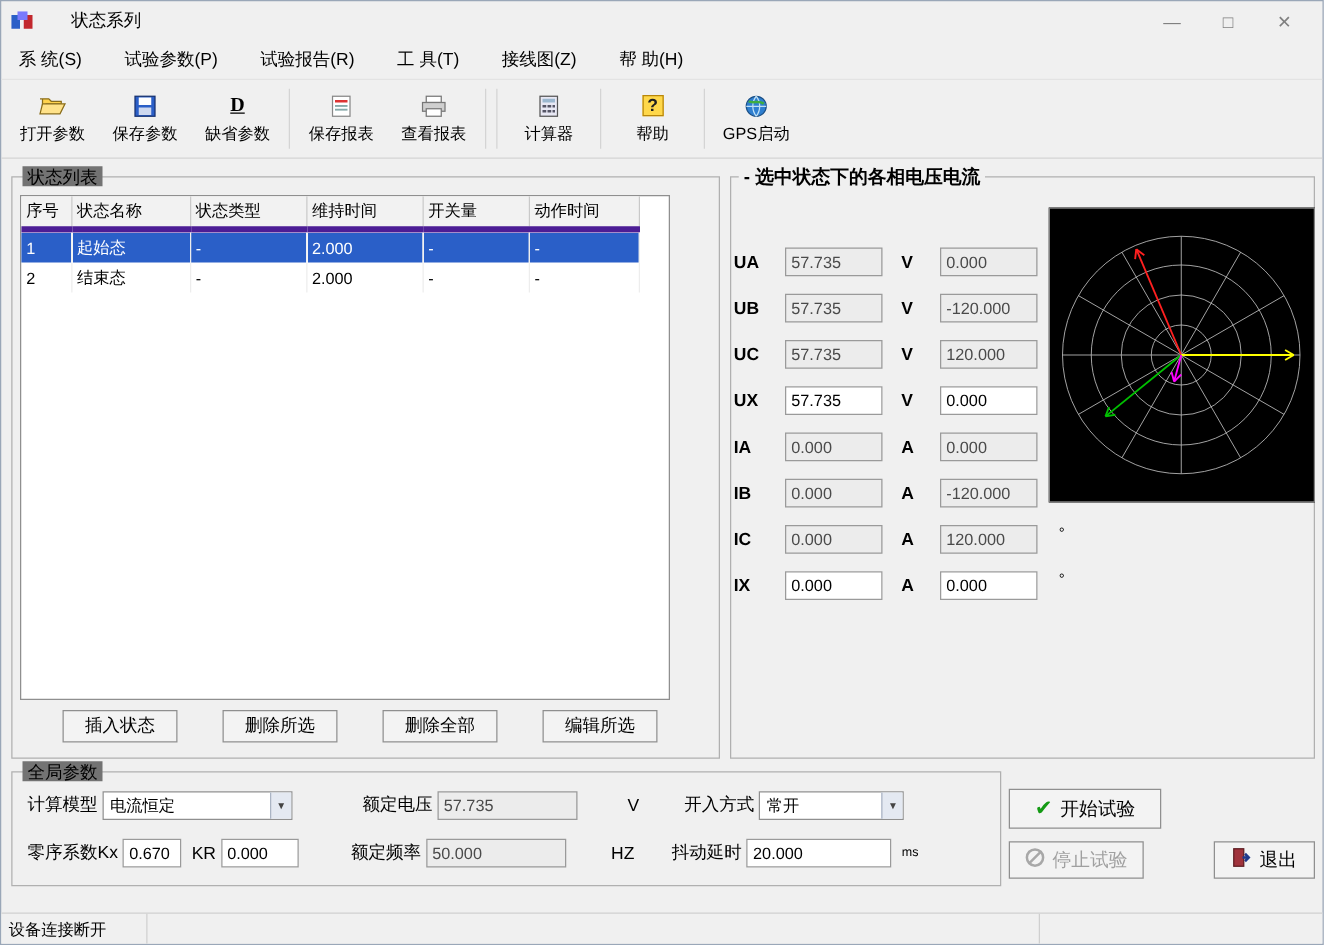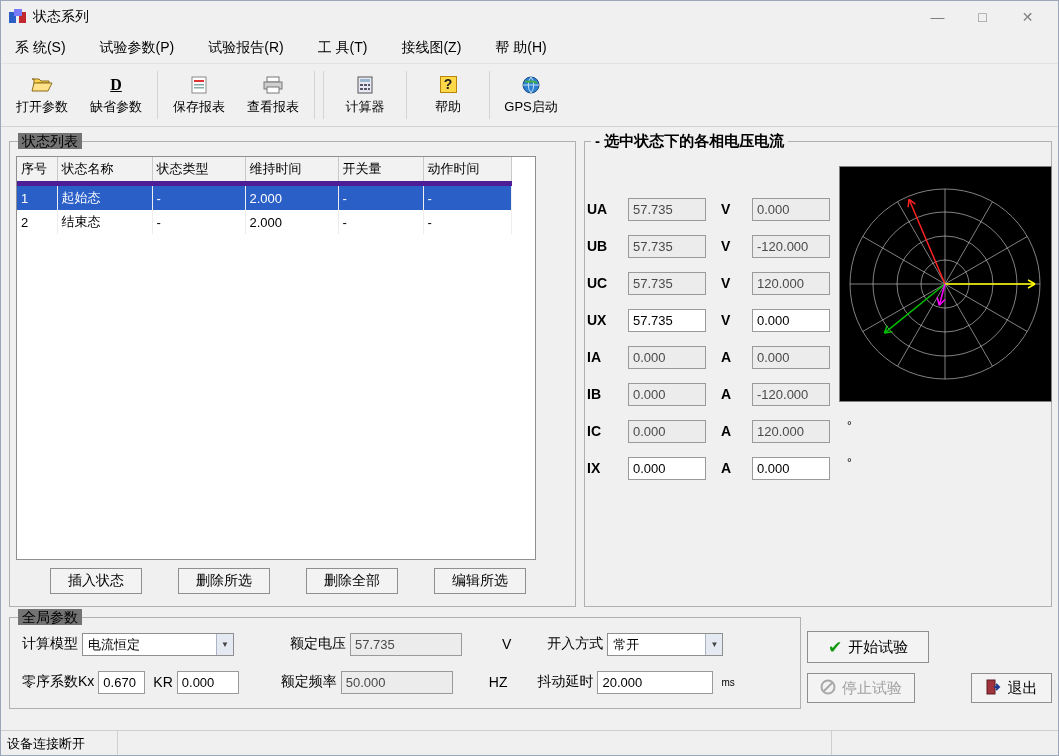--- a/index.html
+++ b/index.html
@@ -1,20 +1,20 @@
 <!DOCTYPE html>
 <html><head>
 <meta charset="utf-8">
 <style>
   *{box-sizing:border-box;margin:0;padding:0;}
   html,body{width:1059px;height:756px;}
   body{position:relative;background:#f0f0f0;border:1px solid #9aa7b8;font-family:"Liberation Sans","DejaVu Sans",sans-serif;font-size:14px;color:#000;overflow:hidden;}
 
   
-  .titlebar{height:32px;display:flex;align-items:center;padding:0 8px;}
+  .titlebar{height:32px;display:flex;align-items:center;padding:0 8px;gap:24px;}
   .title-text{margin-left:6px;}
   .win-controls{margin-left:auto;display:flex;height:32px;}
   .win-btn{width:45px;display:flex;align-items:center;justify-content:center;color:#808080;font-size:14px;cursor:default;background:transparent;border:none;}
 
   
   .menubar{height:30px;display:flex;align-items:center;padding:0 14px;gap:34px;}
   .menu-item{cursor:default;}
 
   
   .toolbar{height:64px;display:flex;align-items:center;padding:0 4px;border-top:1px solid #e3e3e3;border-bottom:1px solid #d4d4d4;}
@@ -94,20 +94,30 @@
 
 <div class="toolbar">
   <button class="tool-btn">
     <span class="ticon">
         <svg width="22" height="18" viewBox="0 0 22 18">
           <path d="M1 3h7l2 2h8v2H6L3 14V3z" fill="#ffd24d" stroke="#8a6d1a"></path>
           <path d="M3 7h18l-4 8H1z" fill="#ffe28a" stroke="#8a6d1a"></path>
         </svg>
       </span>
     <span>打开参数</span>
+  </button>
+  <button class="tool-btn">
+    <span class="ticon">
+        <svg width="18" height="18" viewBox="0 0 18 18">
+          <rect x="1" y="1" width="16" height="16" fill="#2b5fc7" stroke="#17316e"></rect>
+          <rect x="4" y="2" width="10" height="6" fill="#fff"></rect>
+          <rect x="4" y="10" width="10" height="6" fill="#cdd8ef"></rect>
+        </svg>
+      </span>
+    <span>保存参数</span>
   </button>
   <button class="tool-btn">
     <span class="ticon">
         <span class="d-icon">D</span>
       </span>
     <span>缺省参数</span>
   </button>
   <div class="tool-sep"></div>
   <button class="tool-btn">
     <span class="ticon">

